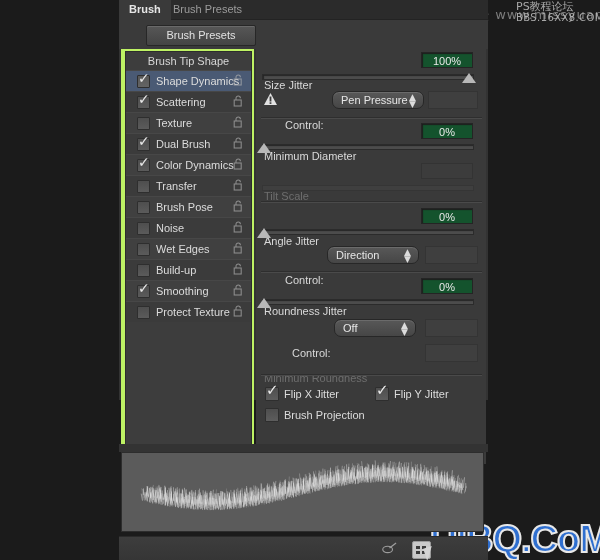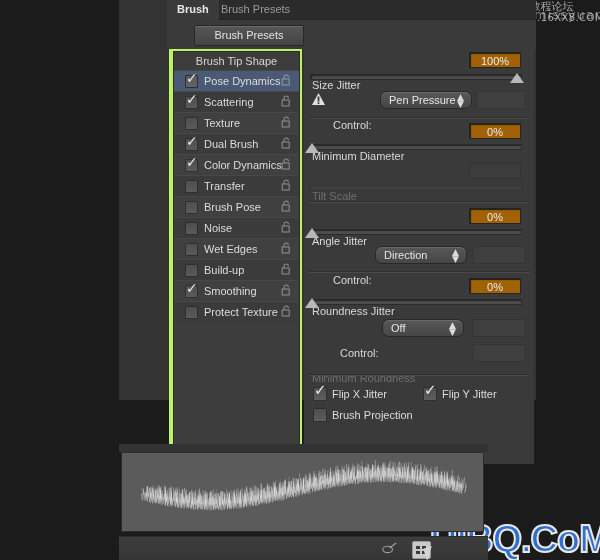--- a/index.html
+++ b/index.html
@@ -10,21 +10,21 @@
   .wm-top-left{position:absolute;left:406px;top:6px;font-size:13px;color:#8d8d8d;
     letter-spacing:1px;white-space:nowrap;opacity:.85;font-family:"DejaVu Sans",sans-serif;}
   .wm-top-right{position:absolute;left:516px;top:1px;width:84px;text-align:left;
     font-size:11px;color:#b9b9b9;line-height:11px;font-family:"DejaVu Sans",sans-serif;opacity:.9;}
   .wm-top-right .l2{font-size:10px;letter-spacing:.4px;}
   .wm-bottom{position:absolute;left:430px;top:518px;font-size:38px;font-weight:bold;
     color:#2f6fd0;-webkit-text-stroke:2px #e8e8e8;letter-spacing:-1px;
     font-family:"Liberation Sans",sans-serif;}
 
   
-  #panel{position:absolute;left:119px;top:0;width:369px;height:400px;background:#333333;padding-left:48px;}
+  #panel{position:absolute;left:119px;top:0;width:369px;height:400px;background:#333333;}
 
   
   .tabbar{position:relative;height:19px;background:#2b2b2b;border-bottom:1px solid #232323;}
   .tab{position:absolute;top:0;height:19px;line-height:19px;font-size:11px;padding:0 10px;
     color:#9b9b9b;}
   .tab.active{background:#3a3a3a;color:#e6e6e6;font-weight:bold;}
   .tab.active:after{content:"";position:absolute;left:0;right:0;bottom:-1px;height:1px;background:#3a3a3a;}
 
   
   .toprow{position:relative;height:29px;background:#3a3a3a;}
@@ -51,21 +51,21 @@
     line-height:14px;font-family:"DejaVu Sans",sans-serif;}
   .lst-lbl{position:absolute;left:30px;top:0;font-size:11px;color:#dcdcdc;}
   .lst-lock{position:absolute;right:7px;top:3px;width:11px;height:12px;opacity:.65;}
 
   .rightcol{position:absolute;left:137px;top:0;width:230px;height:415px;background:#3a3a3a;}
   .sec-divider{position:absolute;left:5px;right:4px;height:1px;background:#2e2e2e;
     box-shadow:0 1px 0 #4a4a4a;}
   .lbl{position:absolute;font-size:11px;color:#d9d9d9;white-space:nowrap;margin-top:25px;}
   .lbl.dis{color:#6e6e6e;}
   .valbox{position:absolute;width:52px;height:16px;line-height:16px;text-align:center;
-    font-size:11px;color:#e8e8e8;background:#a16207;border:1px solid #242424;
+    font-size:11px;color:#e8e8e8;background:#14532d;border:1px solid #242424;
     box-shadow:inset 1px 1px 1px #1d1d1d;box-sizing:border-box;}
   .valbox.dis{background:#3c3c3c;border:1px solid #333;box-shadow:none;color:#6e6e6e;}
   .slider{position:absolute;height:6px;background:#4c4c4c;border:1px solid #2b2b2b;
     box-shadow:inset 1px 1px 1px #262626;box-sizing:border-box;}
   .slider.dis{background:#3f3f3f;border-color:#353535;box-shadow:none;}
   .thumb{position:absolute;width:0;height:0;border-left:7px solid transparent;
     border-right:7px solid transparent;border-bottom:10px solid #b8b8b8;}
   .select{position:absolute;height:18px;background:linear-gradient(#585858,#464646);
     border:1px solid #272727;border-radius:7px;box-shadow:inset 0 1px 0 #6b6b6b;
     box-sizing:border-box;}
@@ -122,21 +122,21 @@
     <div class="cols">
 
       <div class="leftcol">
         <div class="listbox">
           <div class="lst-head">Brush Tip Shape</div>
           <div id="list-items">
               <div class="lst-item sel">
                 <div class="lst-cb">
                   <span class="tick">✓</span>
                 </div>
-                <div class="lst-lbl">Pose Dynamics</div>
+                <div class="lst-lbl">Shape Dynamics</div>
                 <svg class="lst-lock" viewBox="0 0 11 12">
                   <path d="M3 5 V3.2 A2.2 2.2 0 0 1 7.4 3.2" fill="none" stroke="#b4b4b4" stroke-width="1.1"></path>
                   <rect x="1.2" y="5" width="7" height="6" fill="none" stroke="#b4b4b4" stroke-width="1.1"></rect>
                 </svg>
               </div>
               <div class="lst-item alt">
                 <div class="lst-cb">
                   <span class="tick">✓</span>
                 </div>
                 <div class="lst-lbl">Scattering</div>

